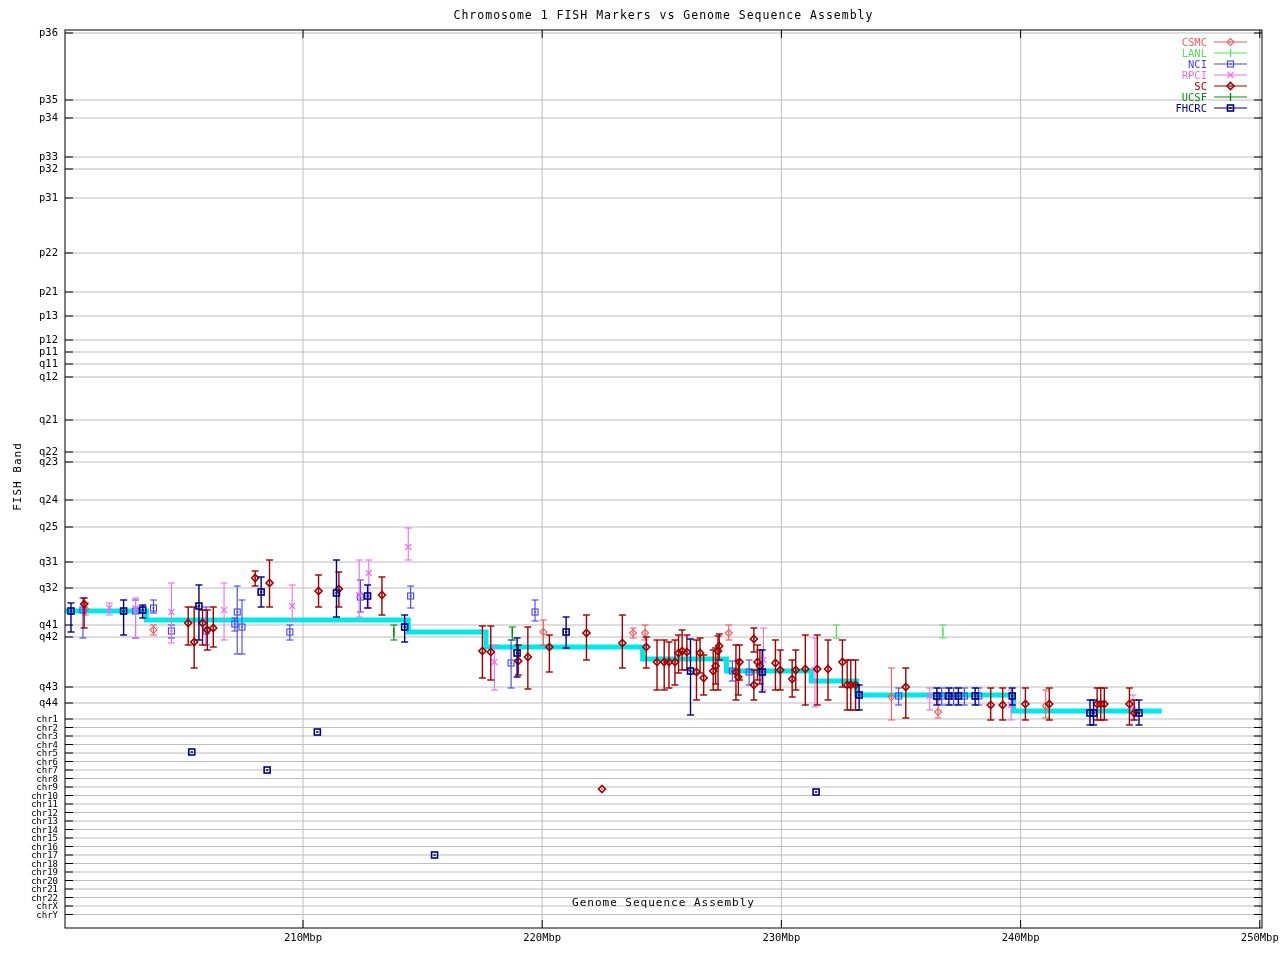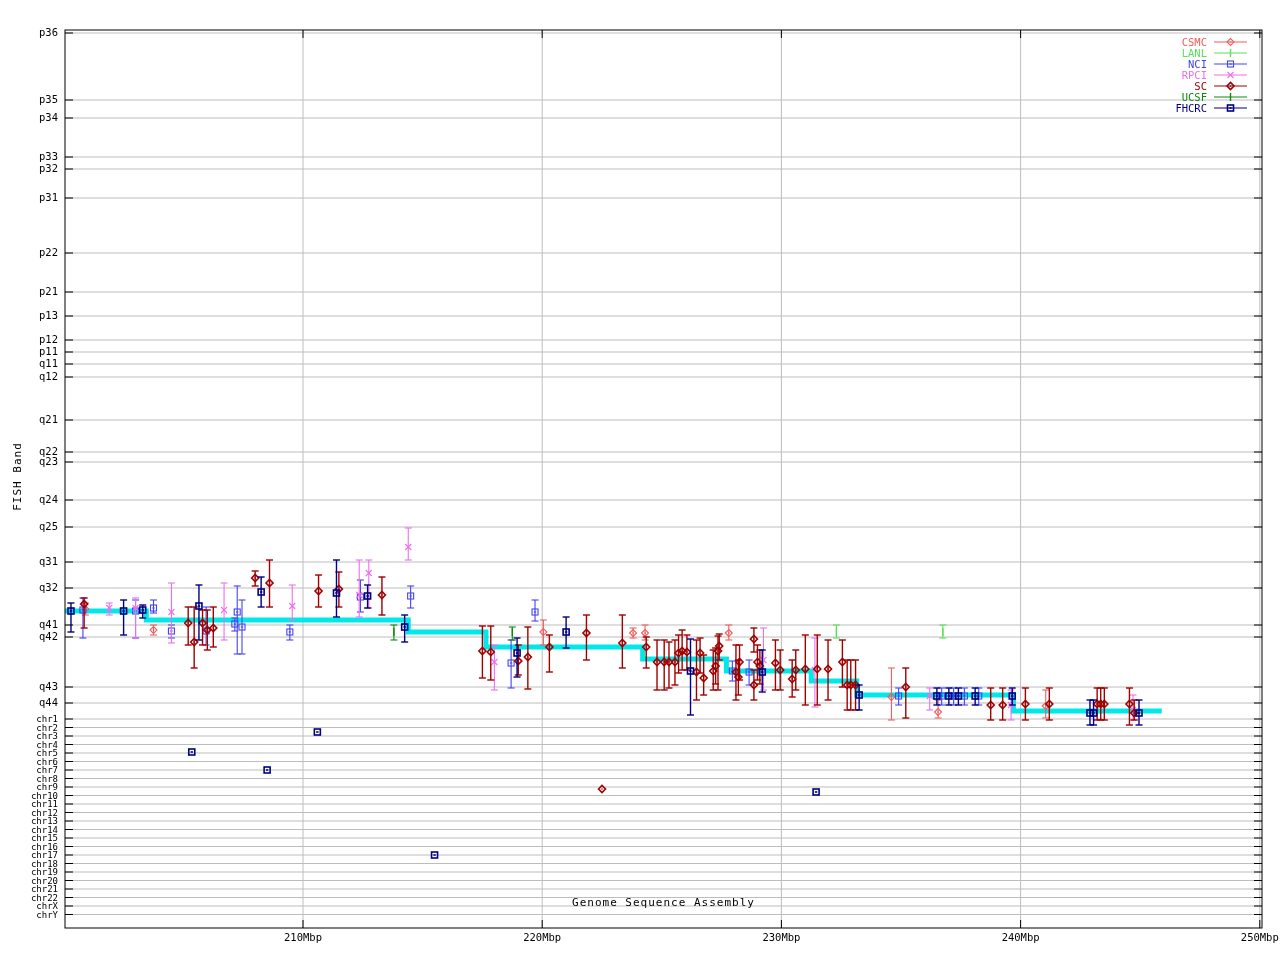--- a/index.html
+++ b/index.html
@@ -944,15 +944,16 @@
           <line x1="1230.5" y1="93" x2="1230.5" y2="101" stroke="#0a8a0a" stroke-width="1.4000000000000001"></line>
         </g>
         <g>
           <text x="1207" y="111.5" font-family="&quot;DejaVu Sans Mono&quot;,monospace" font-size="10.5" text-anchor="end" fill="#000080">FHCRC</text>
           <line x1="1214" y1="108" x2="1247" y2="108" stroke="#000080" stroke-width="1.2"></line>
           <rect x="1227.5" y="105" width="6" height="6" fill="none" stroke="#000080" stroke-width="1.6"></rect>
           <line x1="1229.3" y1="108" x2="1231.7" y2="108" stroke="#000080" stroke-width="1.6"></line>
         </g>
       </g>
     </svg>
+  <div id="chart-title" class="overlay">Chromosome 1 FISH Markers vs Genome Sequence Assembly</div>
   <div id="y-axis-title" class="overlay">FISH Band</div>
   <div id="x-axis-title" class="overlay">Genome Sequence Assembly</div>
 </div>
 
 </body></html>

